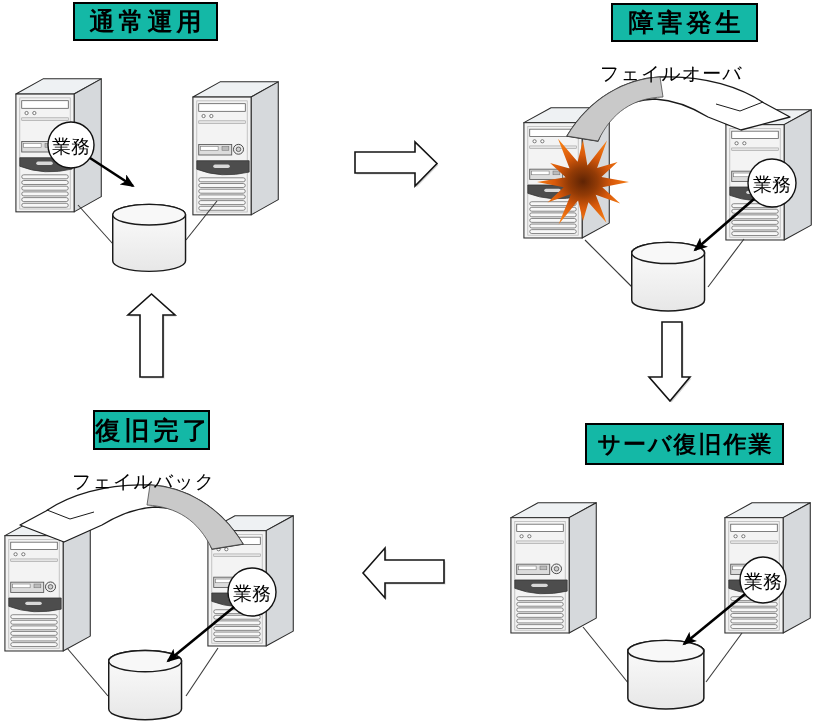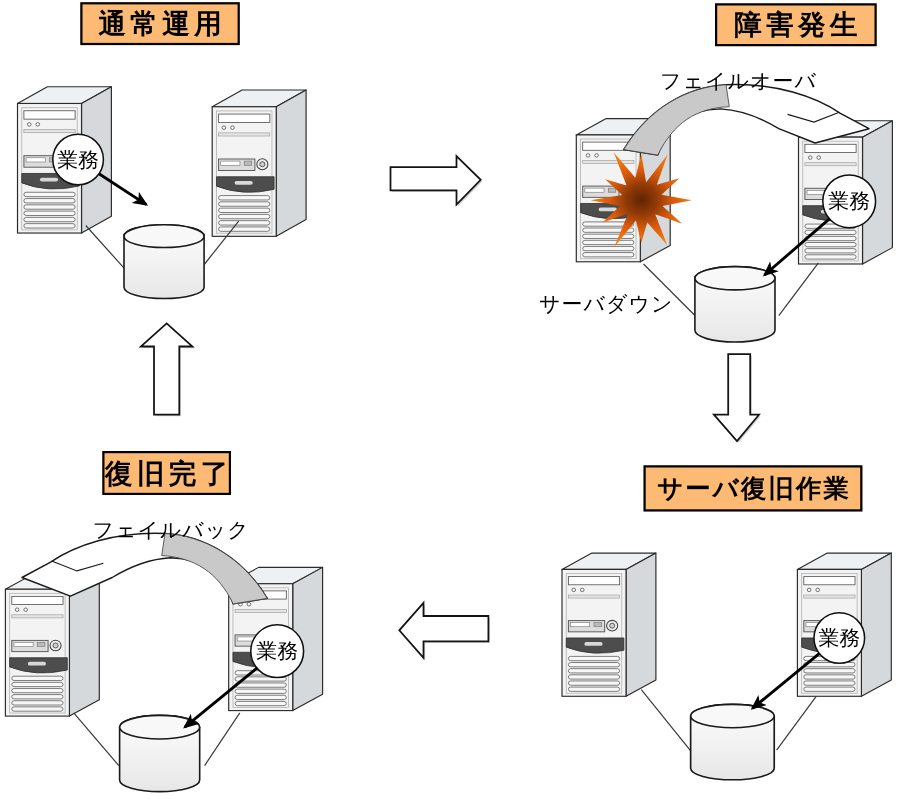--- a/index.html
+++ b/index.html
@@ -2,21 +2,21 @@
 <html><head>
 <meta charset="utf-8">
 <style>
   html,body { margin:0; padding:0; background:#ffffff; }
   #canvas {
     position:relative; width:823px; height:726px; overflow:hidden;
     font-family:"Liberation Sans", sans-serif; color:#000; background:#fff;
   }
   #canvas svg { position:absolute; left:0; top:0; }
   .tbox {
-    position:absolute; background:#fdba74; border:2px solid #000; box-sizing:border-box;
+    position:absolute; background:#14b8a6; border:2px solid #000; box-sizing:border-box;
     display:flex; align-items:center; justify-content:center;
     font-size:25px; font-weight:600; letter-spacing:4px; text-indent:4px; white-space:nowrap;
   }
   .tbox.wide { font-size:23px; letter-spacing:2px; text-indent:2px; }
   .lbl { position:absolute; font-size:19px; letter-spacing:1px; white-space:nowrap; }
   .link { stroke:#3a3a3a; stroke-width:1.1; fill:none; }
   .badge { fill:#ffffff; stroke:#111111; stroke-width:1.4; }
   .badge-t { font-size:19px; text-anchor:middle; dominant-baseline:central;
              font-family:"Liberation Sans", sans-serif; fill:#000; }
   .taskarrow { stroke:#000000; stroke-width:2.6; fill:none; }
@@ -140,33 +140,30 @@
     <polygon class="tshadow" transform="translate(1.5,1.5)" points="444,560 385,560 385,548 363,573 385,598 385,583 444,583"></polygon>
     <polygon class="tarrow" points="444,560 385,560 385,548 363,573 385,598 385,583 444,583"></polygon>
     <polygon class="tshadow" transform="translate(1.5,1.5)" points="140,377 140,315 128,315 151.5,294 175,315 163,315 163,377"></polygon>
     <polygon class="tarrow" points="140,377 140,315 128,315 151.5,294 175,315 163,315 163,377"></polygon>
   </g>
 </svg>
 
 <div class="tbox" style="left:73px; top:2px; width:145px; height:39px;">
   <span>通常運用</span>
 </div>
-<div class="tbox" style="left:611px; top:3px; width:147px; height:39px;margin-left:39px;">
+<div class="tbox" style="left:611px; top:3px; width:147px; height:39px;">
   <span>障害発生</span>
 </div>
 <div class="tbox wide" style="left:585px; top:423px; width:199px; height:42px;">
   <span>サーバ復旧作業</span>
 </div>
 <div class="tbox" style="left:93px; top:410px; width:117px; height:40px;">
   <span>復旧完了</span>
 </div>
 
 <div class="lbl" style="left:600px; top:61px;">
   <span>フェイルオーバ</span>
 </div>
-<div class="lbl" style="left:490px; top:264px;">
-  <span>サーバダウン</span>
-</div>
-<div class="lbl" style="left:84px; top:469px;">
+<div class="lbl" style="left:72px; top:469px;">
   <span>フェイルバック</span>
 </div>
 
 </div>
 
 </body></html>

